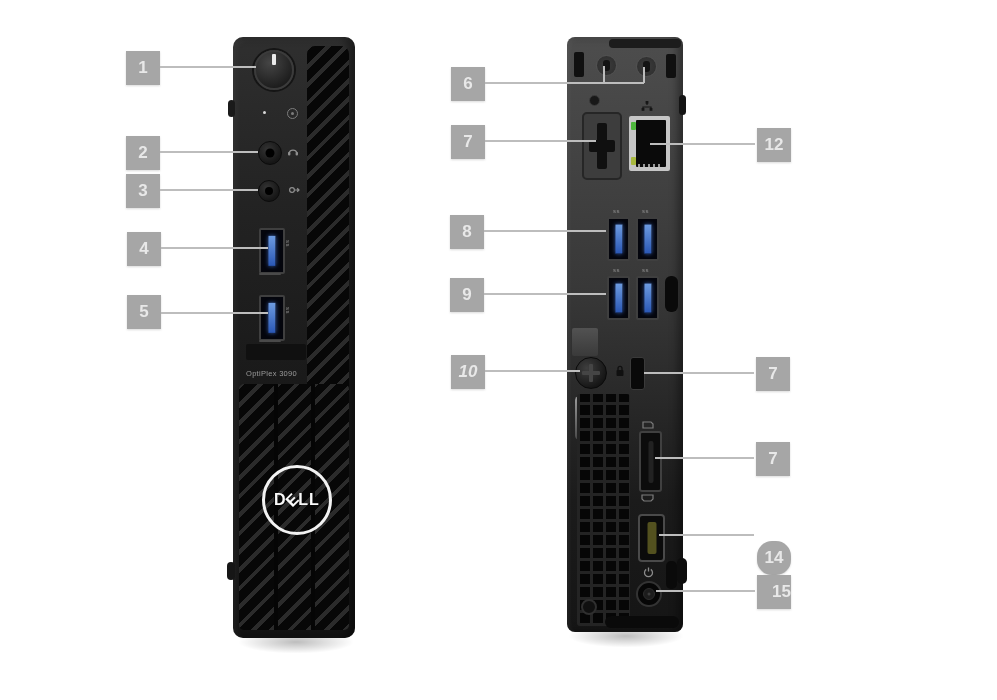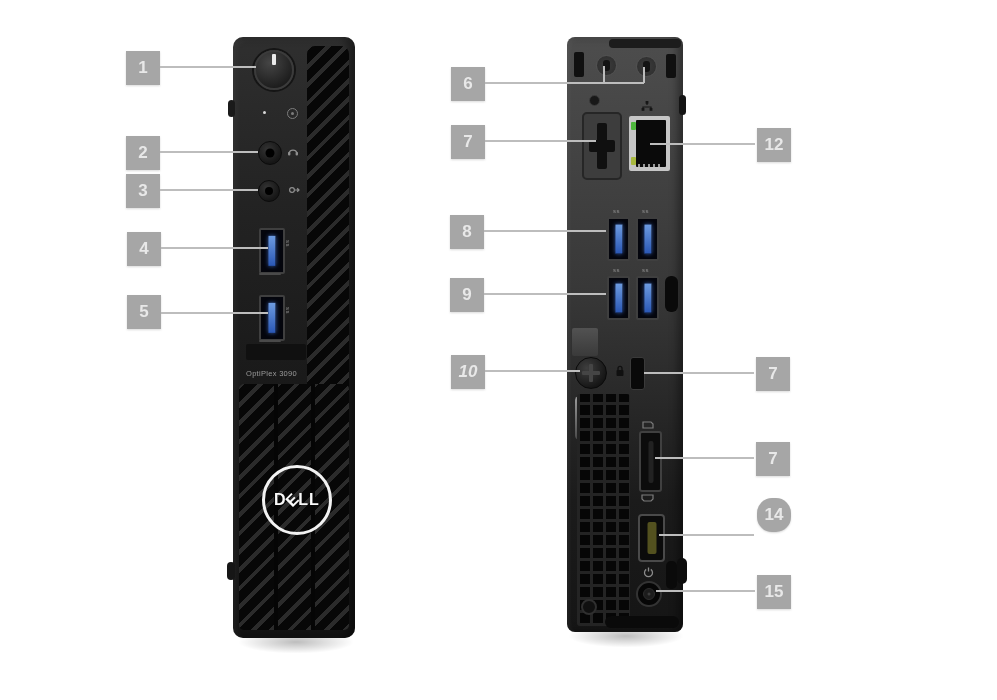--- a/index.html
+++ b/index.html
@@ -263,19 +263,19 @@
 
   <div class="callout label-num" style="left:757px;top:128px;">12</div>
   <div class="cline" style="left:650px;top:143px;width:105px;"></div>
 
   <div class="callout label-num" style="left:756px;top:357px;">7</div>
   <div class="cline" style="left:644px;top:372px;width:110px;"></div>
 
   <div class="callout label-num" style="left:756px;top:442px;">7</div>
   <div class="cline" style="left:655px;top:457px;width:99px;"></div>
 
-  <div class="callout label-num" style="left:757px;top:498px;border-radius:15px;">14</div>
+  <div class="callout label-num" style="left:757px;top:541px;border-radius:15px;">14</div>
   <div class="cline" style="left:659px;top:534px;width:95px;"></div>
 
-  <div class="callout label-num" style="left:757px;top:575px;">15</div>
+  <div class="callout label-num" style="left:757px;top:575px;text-align:right;">15</div>
   <div class="cline" style="left:656px;top:590px;width:99px;"></div>
 
 </div>
 
 </body></html>

